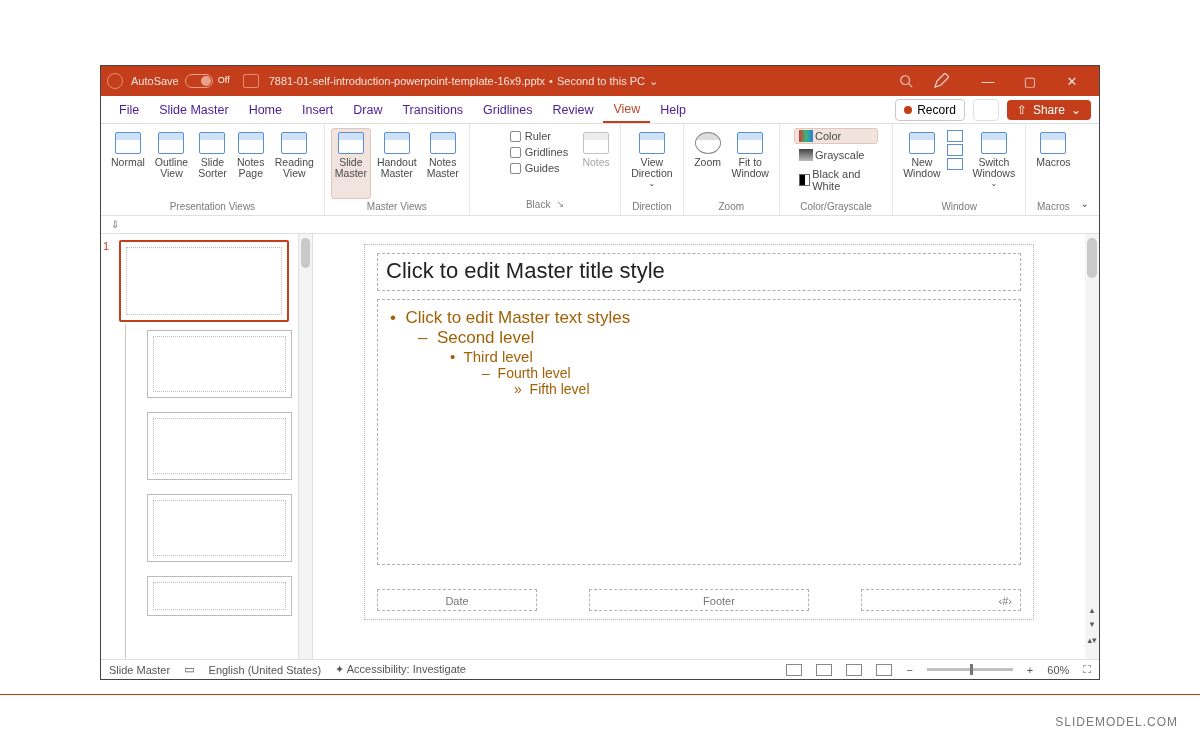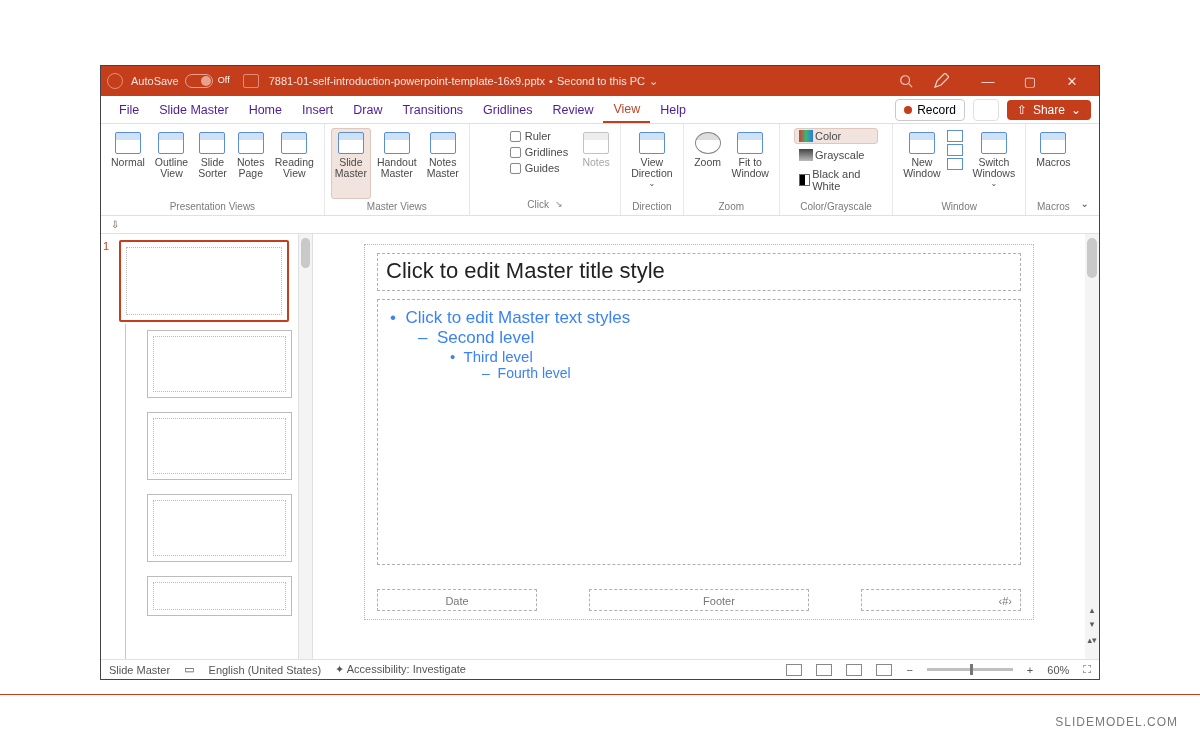--- a/index.html
+++ b/index.html
@@ -52,21 +52,21 @@
   .mthumb { width:170px; height:82px; border:2px solid #c43e1c; border-radius:2px; background:#fff; margin:0 0 8px 10px; position:relative;}
   .mthumb::after, .lthumb::after { content:""; position:absolute; inset:5px; border:1px dotted #bbb;}
   .lthumb { width:145px; height:68px; border:1px solid #bcbcbc; background:#fff; margin:0 0 14px 38px; position:relative;}
   .conn { position:absolute; left:24px; top:90px; bottom:0; width:1px; background:#c8c8c8;}
   .vline-scroll { width:14px; background:#f4f4f4; border-right:1px solid #e0e0e0; position:relative;}
   .vline-scroll .thumb { position:absolute; top:4px; left:2px; right:2px; height:30px; background:#c9c9c9; border-radius:5px;}
   .canvas-area { flex:1; background:#fff; position:relative; padding:10px 14px 10px 14px;}
   .slide { width:670px; height:376px; border:1px dotted #b5b5b5; margin:0 auto; position:relative; background:#fff;}
   .ph { position:absolute; border:1px dashed #b0b0b0;}
   .ph.title { left:12px; right:12px; top:8px; height:38px; padding:4px 8px; font-size:22px; font-weight:400; color:#222;}
-  .ph.body { left:12px; right:12px; top:54px; height:266px; padding:8px 12px; font-size:17px; color:#3b82f6;}
+  .ph.body { left:12px; right:12px; top:54px; height:266px; padding:8px 12px; font-size:17px; color:#a16207;}
   .ph.body .l1 { margin-left:0;}
   .ph.body .l2 { margin-left:28px; font-size:17px;}
   .ph.body .l3 { margin-left:60px; font-size:15px;}
   .ph.body .l4 { margin-left:92px; font-size:14px;}
   .ph.body .l5 { margin-left:124px; font-size:14px;}
   .ph.small { bottom:8px; height:22px; font-size:11px; text-align:center; color:#777; line-height:22px;}
   .ph.date { left:12px; width:160px;}
   .ph.footer { left:50%; width:220px; margin-left:-110px;padding-left:40px;}
   .ph.num { right:12px; width:160px; text-align:right; padding-right:8px;}
   .rscroll { width:14px; background:#f4f4f4; position:relative;}
@@ -202,21 +202,21 @@
               <span class="box"></span>
               <span>Guides</span>
             </label>
         </div>
         <div class="rbtn" style="opacity:.5">
             <div class="ric mono"></div>
             <div class="lab">Notes</div>
           </div>
       </div>
       <div class="glabel" style="width:100%;display:flex;justify-content:center;">
-          <span>Click</span>
+          <span>Black</span>
           <span class="dlg-launch">↘</span>
         </div>
     </div>
     <div class="rgroup">
       <div class="items">
           <div class="rbtn">
             <div class="ric"></div>
             <div class="lab">View
 Direction</div>
             <span style="font-size:8px">⌄</span>
@@ -312,20 +312,21 @@
       </div>
 
     <div class="canvas-area">
       <div class="slide">
         <div class="ph title">Click to edit Master title style</div>
         <div class="ph body">
           <div class="l1">•&nbsp;&nbsp;<span>Click to edit Master text styles</span></div>
           <div class="l2">–&nbsp;&nbsp;<span>Second level</span></div>
           <div class="l3">•&nbsp;&nbsp;<span>Third level</span></div>
           <div class="l4">–&nbsp;&nbsp;<span>Fourth level</span></div>
+          <div class="l5">»&nbsp;&nbsp;<span>Fifth level</span></div>
         </div>
         <div class="ph small date">Date</div>
         <div class="ph small footer">Footer</div>
         <div class="ph small num">‹#›</div>
       </div>
     </div>
 
     <div class="rscroll">
       <div class="thumb"></div>
       <div class="tri" style="bottom:44px">▴</div>

